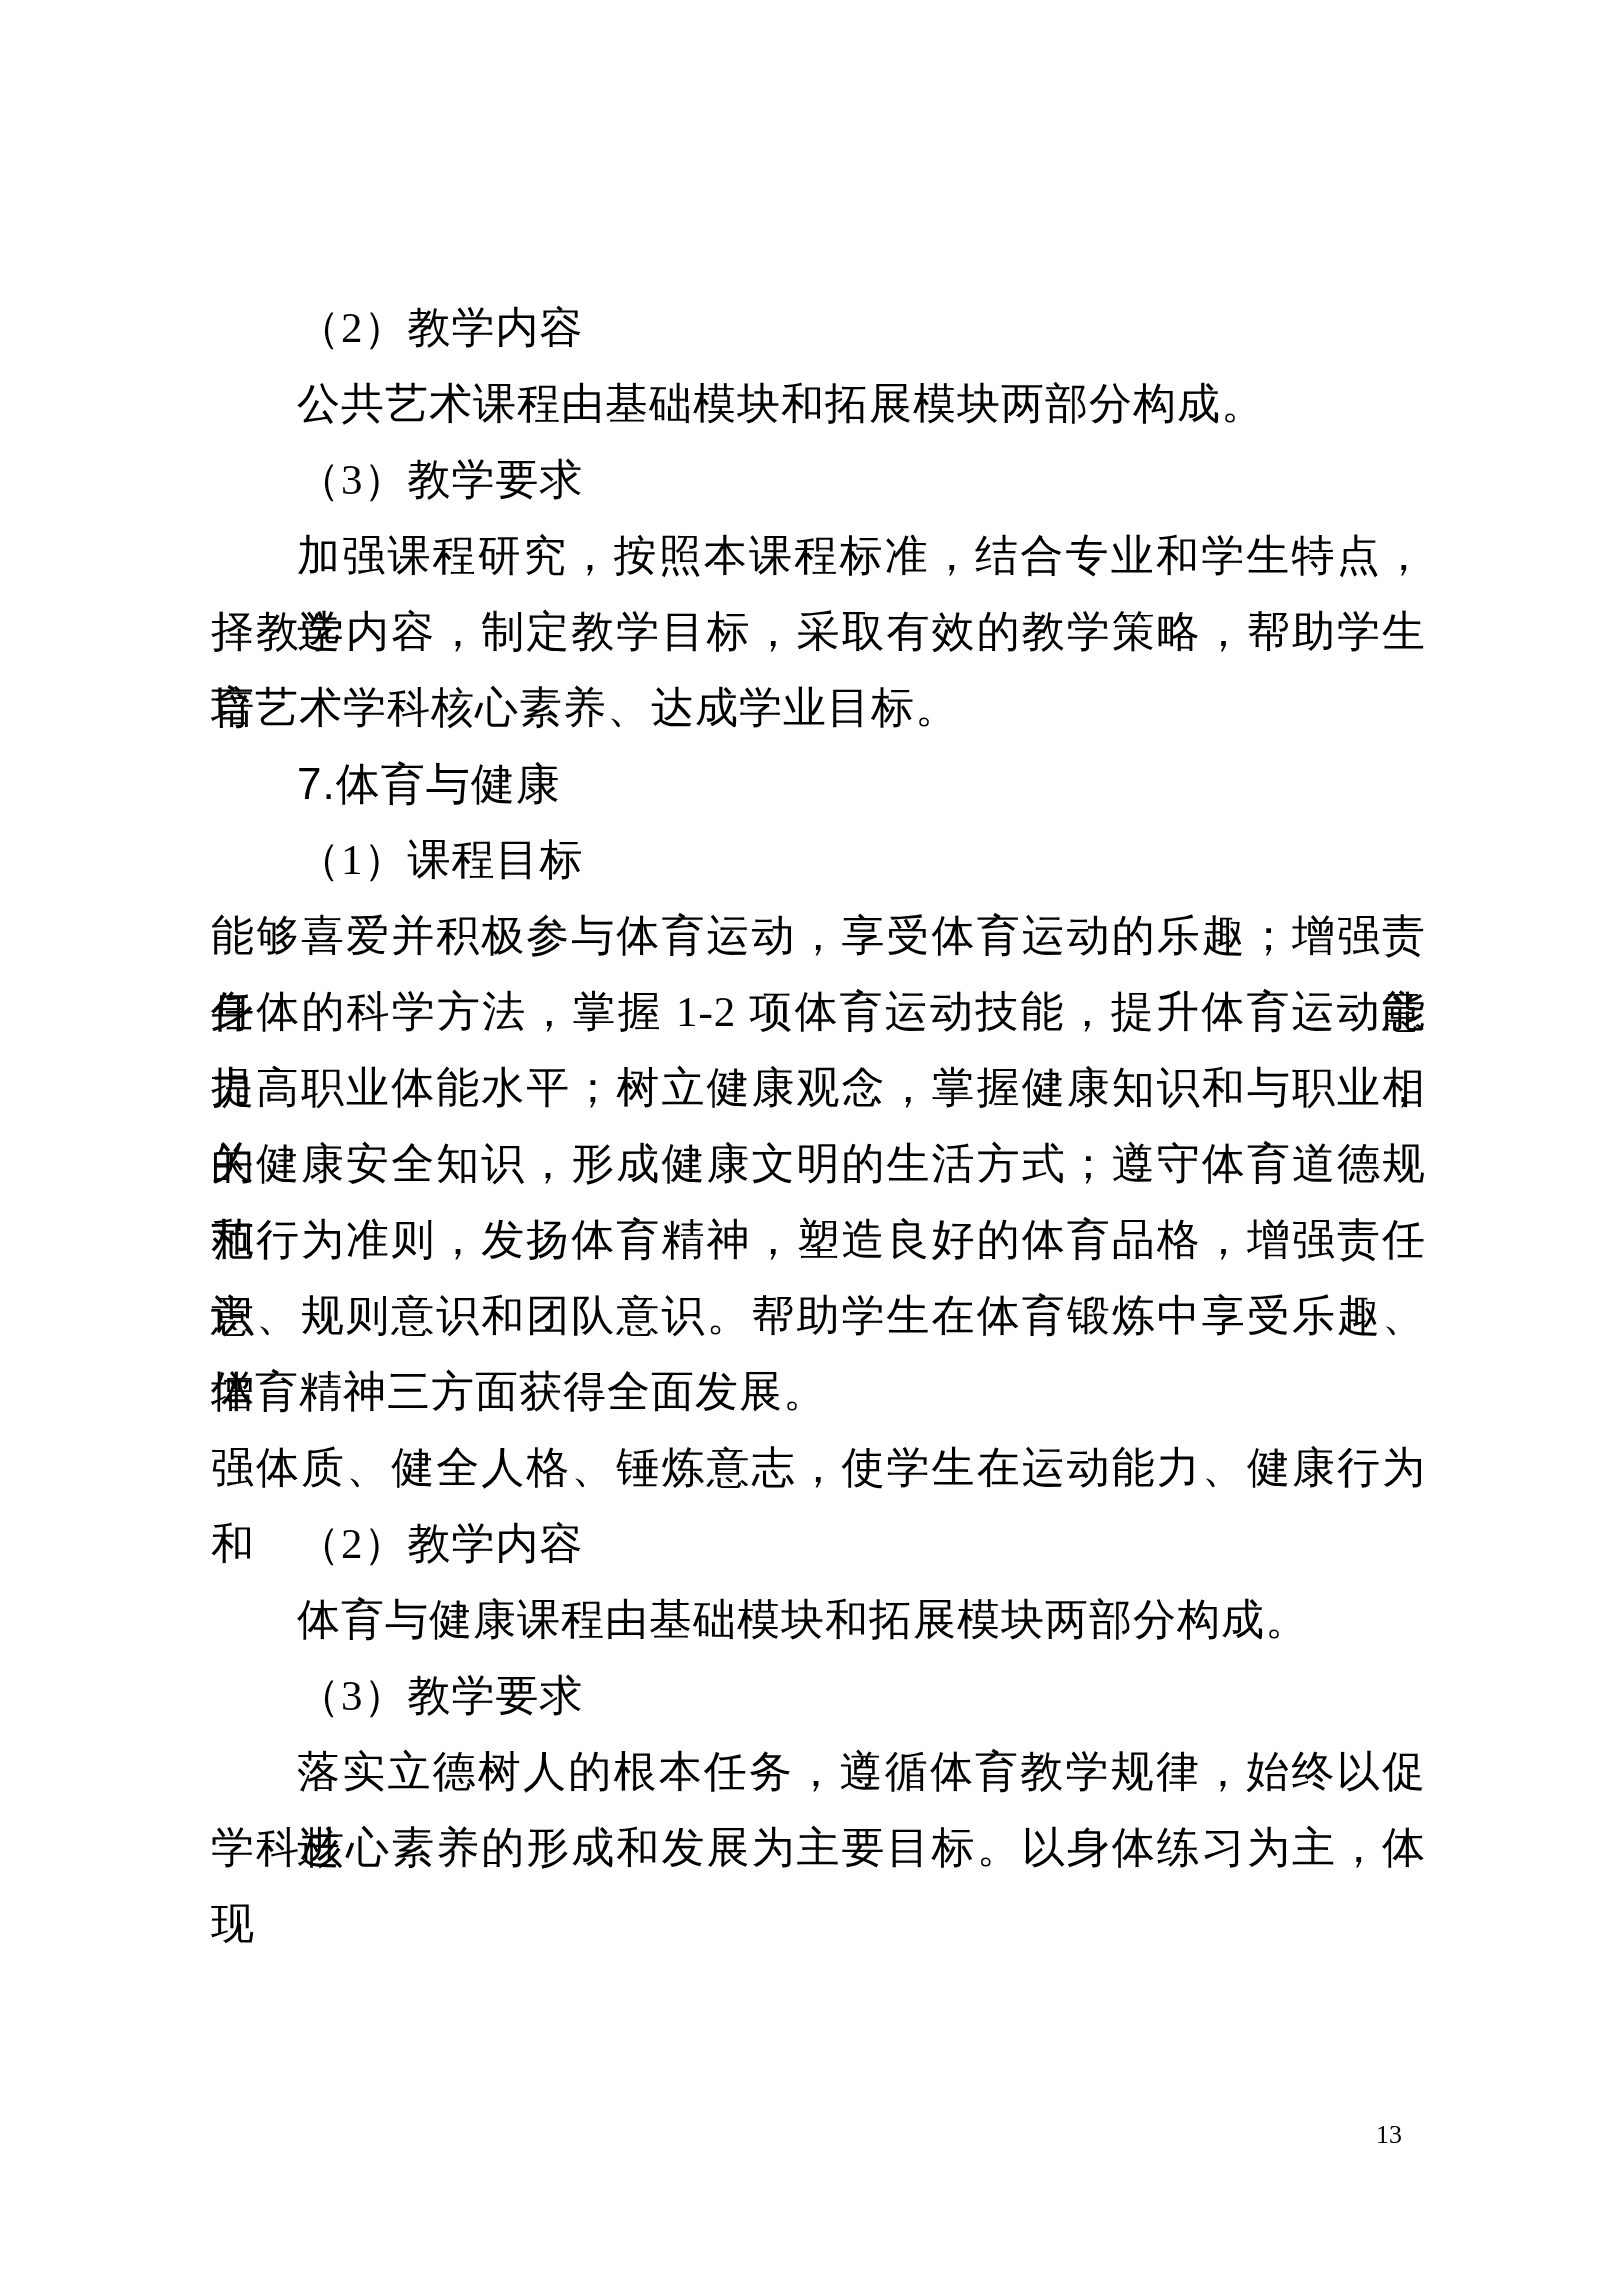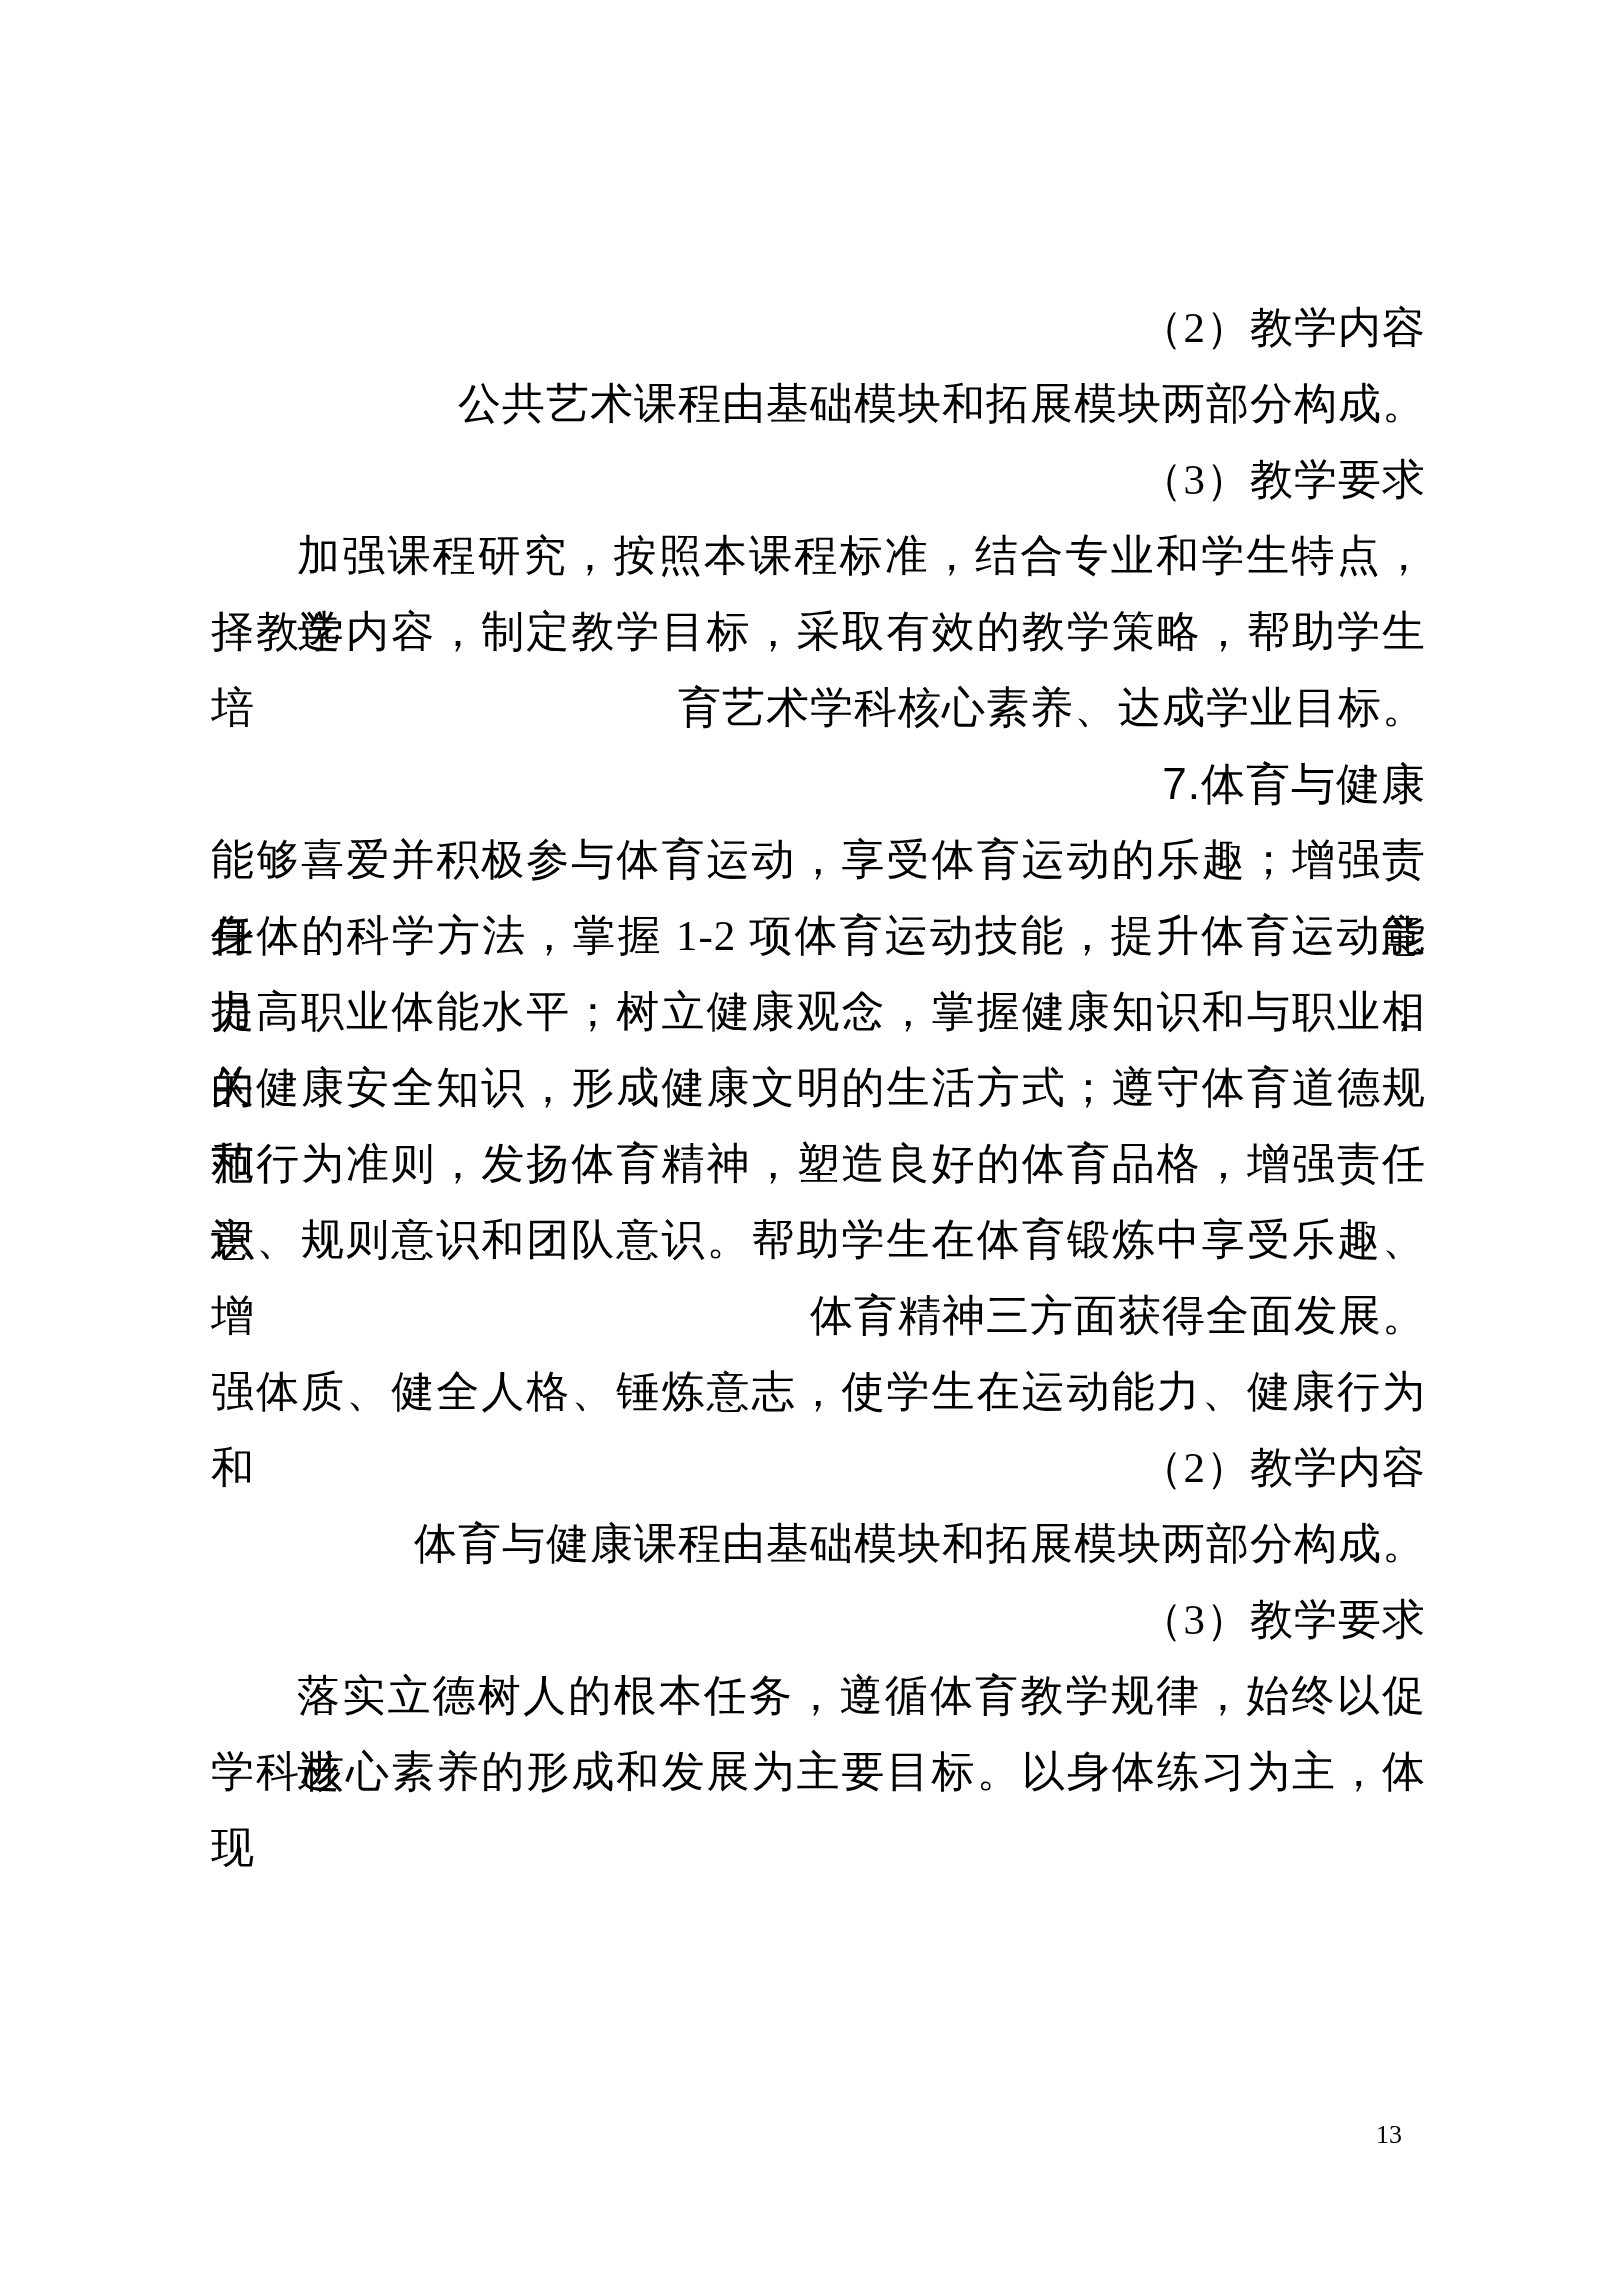--- a/index.html
+++ b/index.html
@@ -27,21 +27,20 @@
     left: 211px;
     top: 290px;
     width: 1215px;
   }
   .ln {
     height: 76px;
     line-height: 76px;
     font-size: 43px;
     white-space: nowrap;
     letter-spacing: 1px;
-    text-align: right;
   }
   .ln.indent {
     padding-left: 86px;
   }
   .ln.just {
     white-space: normal;
     text-align: justify;
     text-align-last: justify;
     text-justify: inter-character;
   }
@@ -64,20 +63,21 @@
 
 <div class="page">
   <div class="text-block">
     <div class="ln indent">（2）教学内容</div>
     <div class="ln indent">公共艺术课程由基础模块和拓展模块两部分构成。</div>
     <div class="ln indent">（3）教学要求</div>
     <div class="ln indent just">加强课程研究，按照本课程标准，结合专业和学生特点，选</div>
     <div class="ln just">择教学内容，制定教学目标，采取有效的教学策略，帮助学生培</div>
     <div class="ln">育艺术学科核心素养、达成学业目标。</div>
     <div class="ln indent heading">7.体育与健康</div>
+    <div class="ln indent">（1）课程目标</div>
     <div class="ln just">能够喜爱并积极参与体育运动，享受体育运动的乐趣；增强责任意</div>
     <div class="ln just">身体的科学方法，掌握 1-2 项体育运动技能，提升体育运动能力，</div>
     <div class="ln just">提高职业体能水平；树立健康观念，掌握健康知识和与职业相关</div>
     <div class="ln just">的健康安全知识，形成健康文明的生活方式；遵守体育道德规范</div>
     <div class="ln just">和行为准则，发扬体育精神，塑造良好的体育品格，增强责任意</div>
     <div class="ln just">识、规则意识和团队意识。帮助学生在体育锻炼中享受乐趣、增</div>
     <div class="ln">体育精神三方面获得全面发展。</div>
     <div class="ln just">强体质、健全人格、锤炼意志，使学生在运动能力、健康行为和</div>
     <div class="ln indent">（2）教学内容</div>
     <div class="ln indent">体育与健康课程由基础模块和拓展模块两部分构成。</div>

